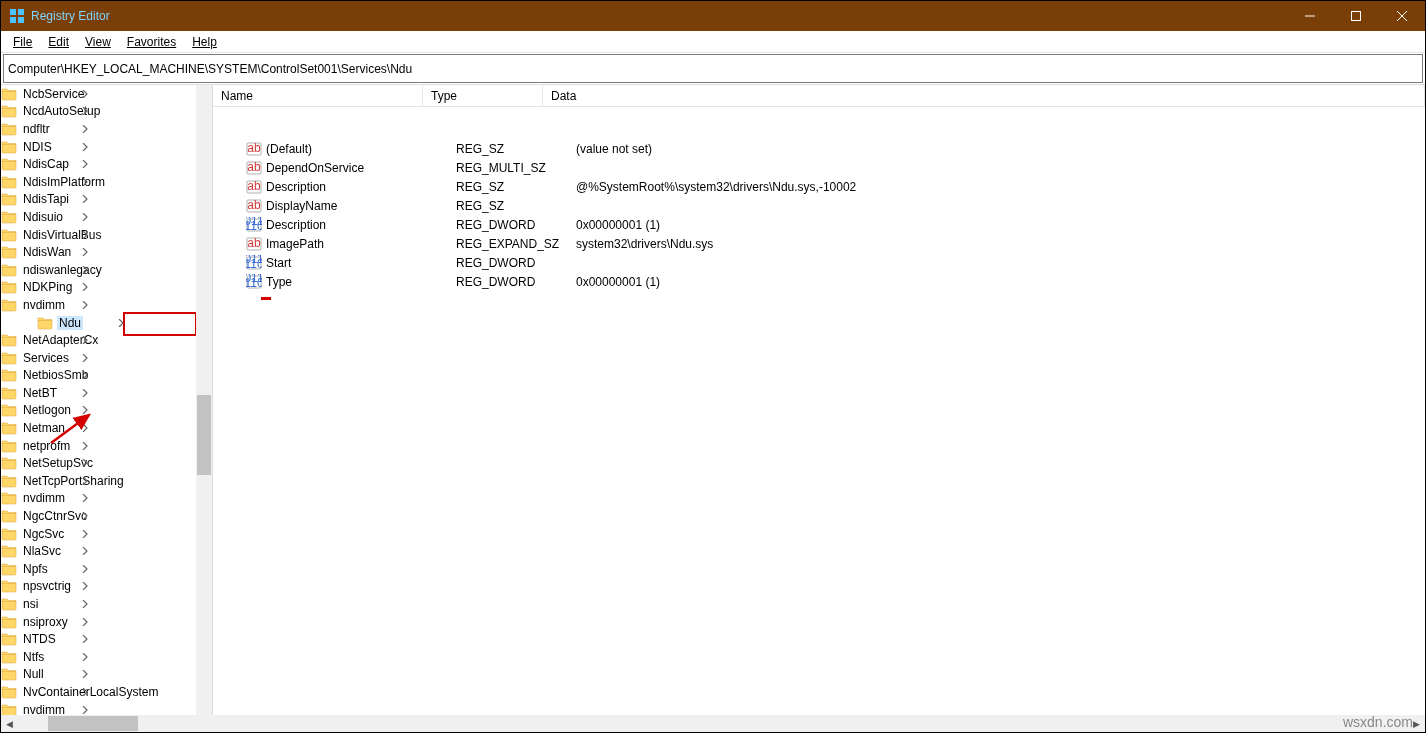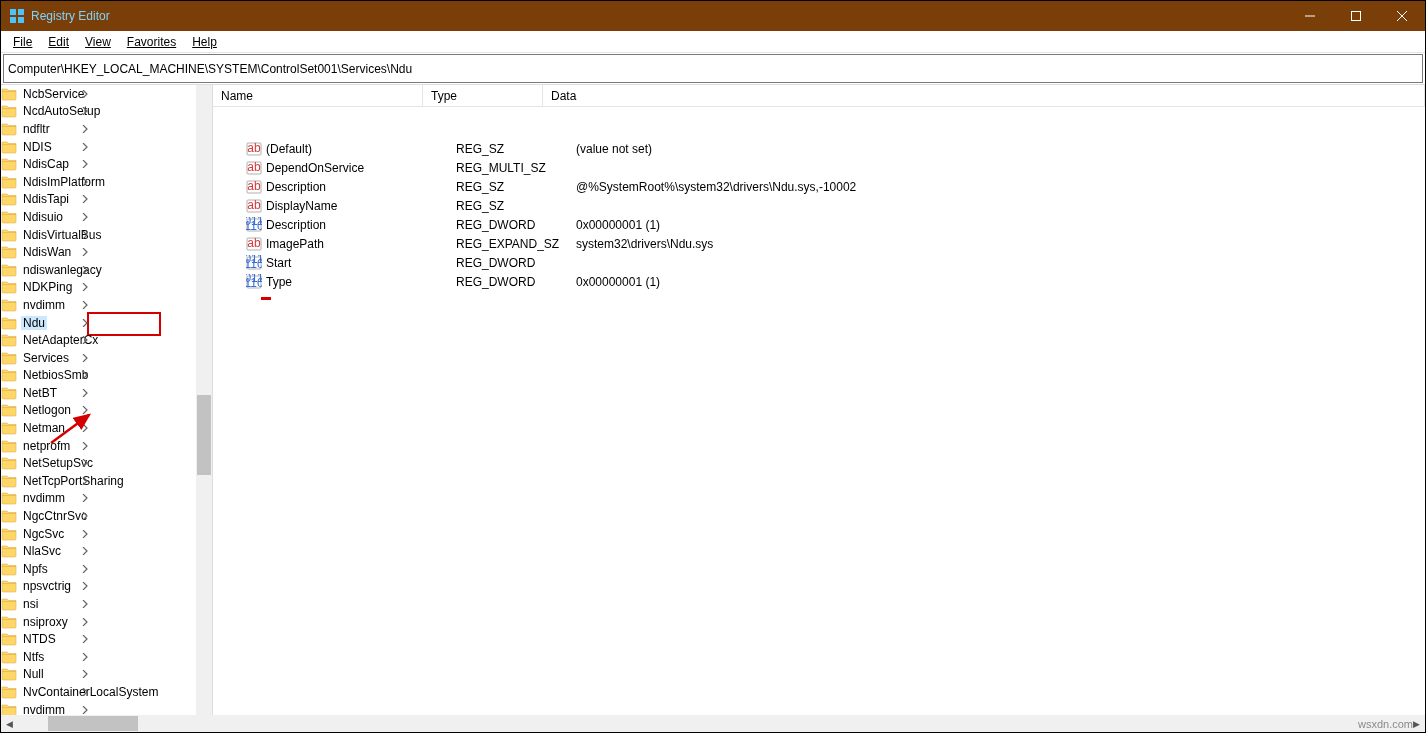--- a/index.html
+++ b/index.html
@@ -16,21 +16,21 @@
   .content { flex:1; display:flex; overflow:hidden; border-top:1px solid #ddd; }
   .tree-pane { width:212px; border-right:1px solid #ddd; overflow:hidden; position:relative; background:#fff; }
   .tree-scroll { position:absolute; inset:0; overflow-y:hidden; }
   .tree-list { list-style:none; }
   .tree-row { display:flex; align-items:center; height:17.6px; white-space:nowrap; position:relative; }
   .expander { position:absolute; left:78px; width:12px; height:12px; display:flex; align-items:center; justify-content:center; color:#666; font-size:10px; }
   .folder-icon { width:16px; height:14px; margin-right:4px; flex-shrink:0; }
   .folder-icon svg { width:16px; height:14px; }
   .tree-label { padding:0 2px; }
   .tree-row.selected .tree-label { background:#cce8ff; }
-  .tree-row.highlighted { position:relative; }
+  .tree-row.highlighted { position:relative;margin-left:36px; }
   .tree-row.highlighted::before { content:""; position:absolute; left:86px; top:-2px; width:70px; height:20px; border:2px solid #d40000; pointer-events:none; }
   .tree-vsb { position:absolute; right:0; top:0; bottom:0; width:16px; background:#f0f0f0; }
   .tree-vsb-thumb { position:absolute; left:1px; right:1px; top:310px; height:80px; background:#c2c2c2; }
   .list-pane { flex:1; display:flex; flex-direction:column; background:#fff;gap:32px; }
   .list-header { display:flex; height:22px; border-bottom:1px solid #e5e5e5; }
   .col { padding:2px 8px; border-right:1px solid #e5e5e5; display:flex; align-items:center; }
   .col-name { width:210px; }
   .col-type { width:120px; }
   .col-data { flex:1; }
   .list-body { flex:1; overflow:auto;margin-left:25px; }
@@ -39,21 +39,21 @@
   .cell-name { width:210px; }
   .cell-type { width:120px; }
   .cell-data { flex:1; }
   .val-icon { width:16px; height:16px; margin-right:4px; flex-shrink:0; }
   .hsb { height:17px; background:#f0f0f0; display:flex; align-items:center; }
   .hsb-arrow { width:17px; height:17px; background:#f0f0f0; display:flex; align-items:center; justify-content:center; color:#555; font-size:9px; }
   .hsb-track { flex:1; height:17px; background:#f0f0f0; position:relative; }
   .hsb-thumb { position:absolute; left:30px; width:90px; top:1px; bottom:1px; background:#c2c2c2; }
   .arrow-annot { position:absolute; left:48px; top:328px; pointer-events:none; }
   .red-dash { position:absolute; left:260px; top:296px; width:10px; height:3px; background:#d40000; pointer-events:none; }
-  .watermark { position:absolute; right:12px; bottom:2px; font-size:11px; color:rgba(0,0,0,0.45); }
+  .watermark { position:absolute; right:12px; bottom:2px; font-size:14px; color:rgba(0,0,0,0.45); }
 </style>
 </head>
 <body>
 
 <div class="window">
 
   <div class="titlebar">
     <span class="appicon">
       <svg viewBox="0 0 16 16">
           <rect x="1" y="1" width="6" height="6" fill="#4cc2ff"></rect>

